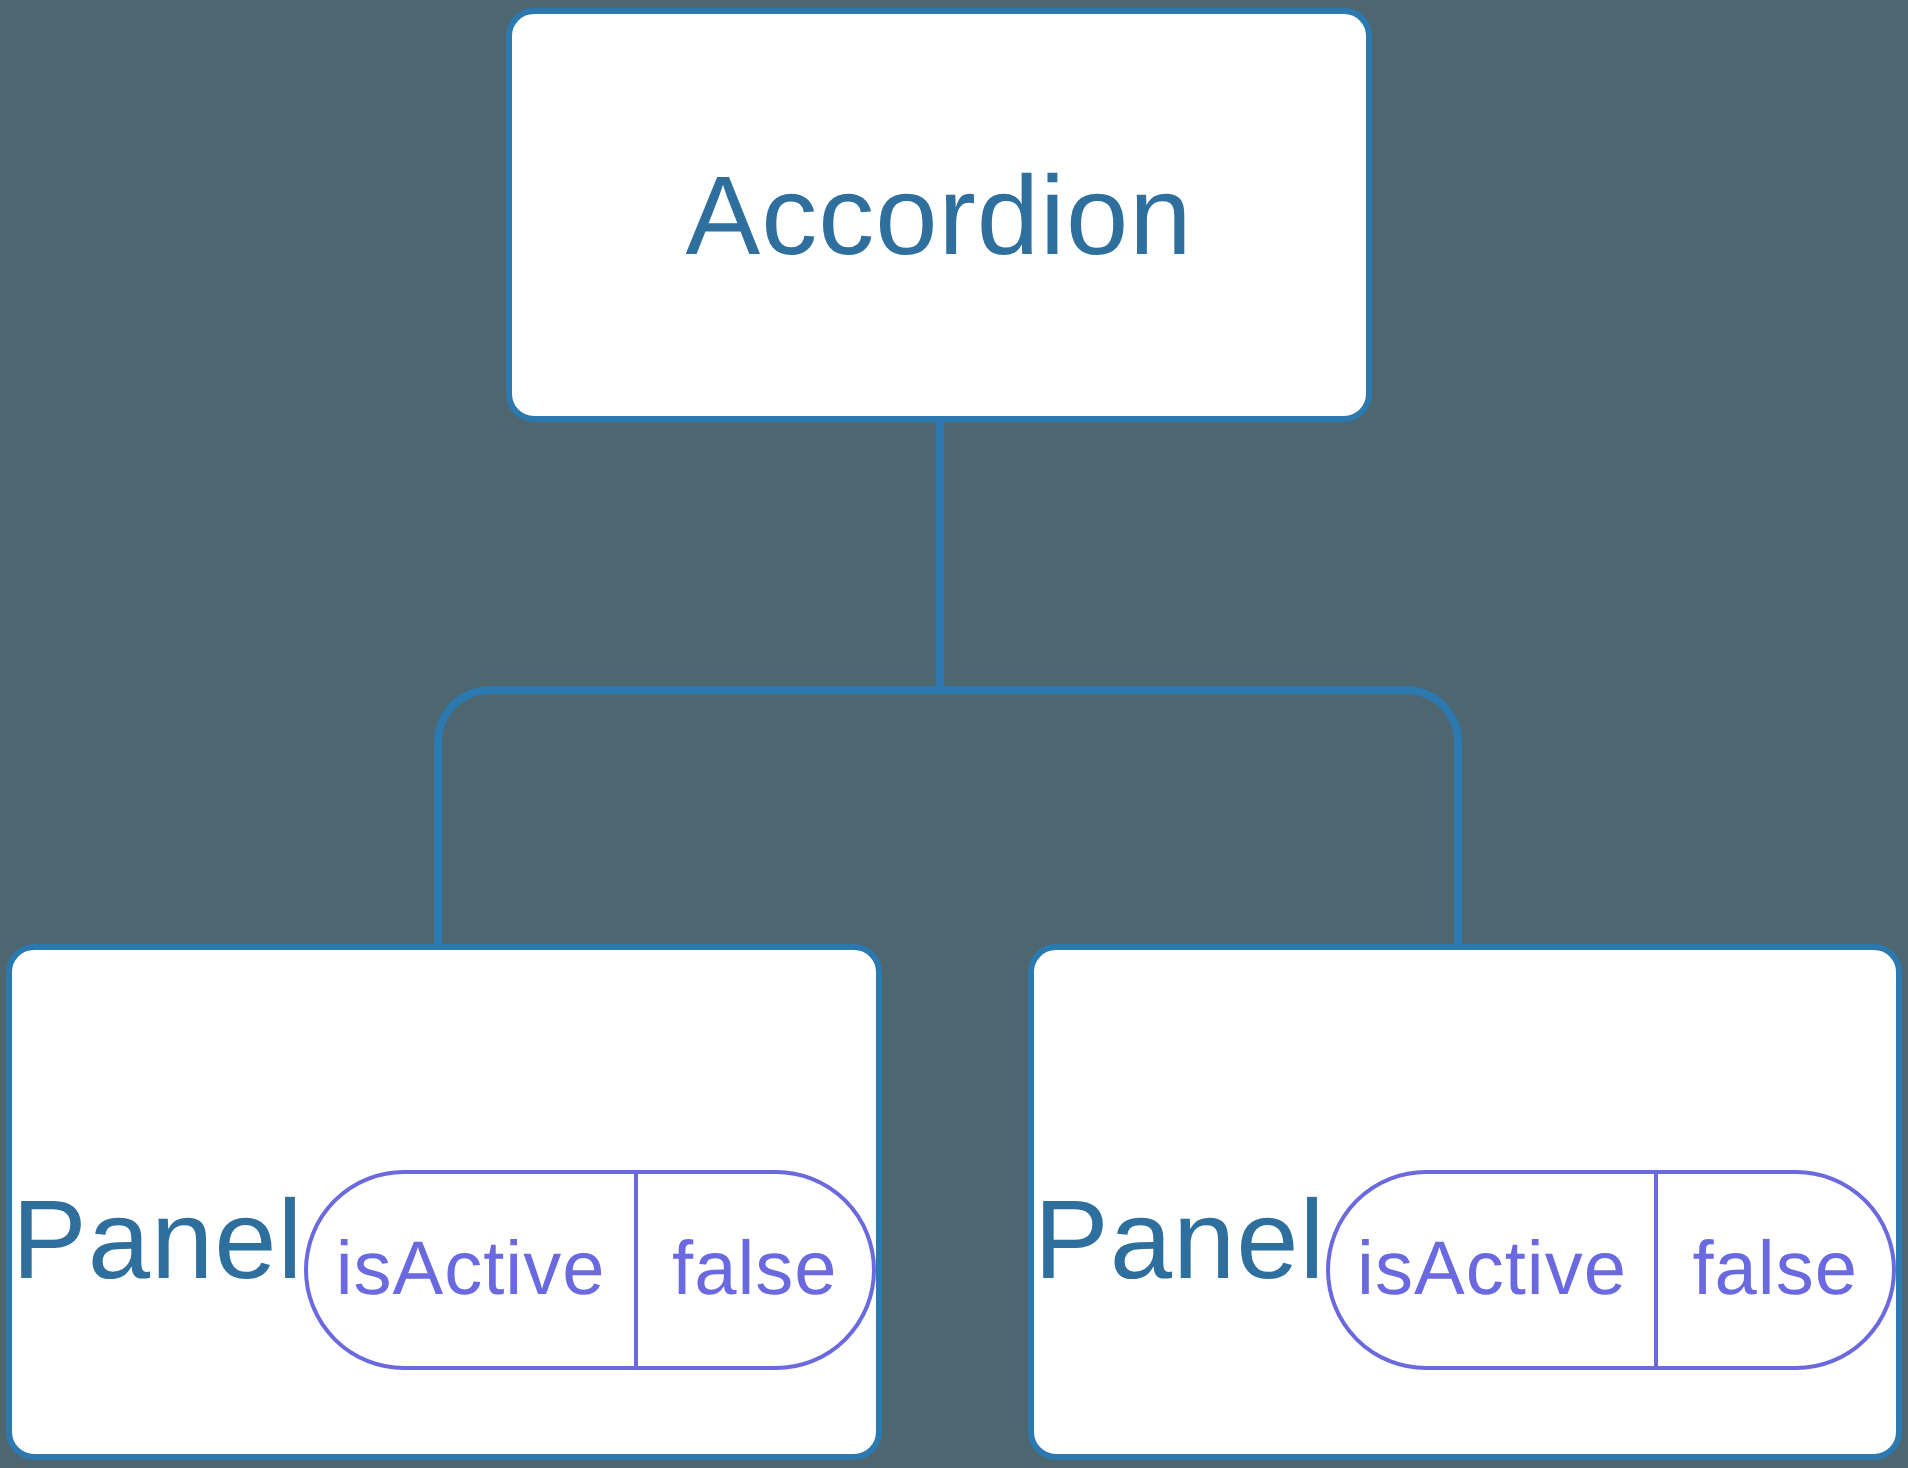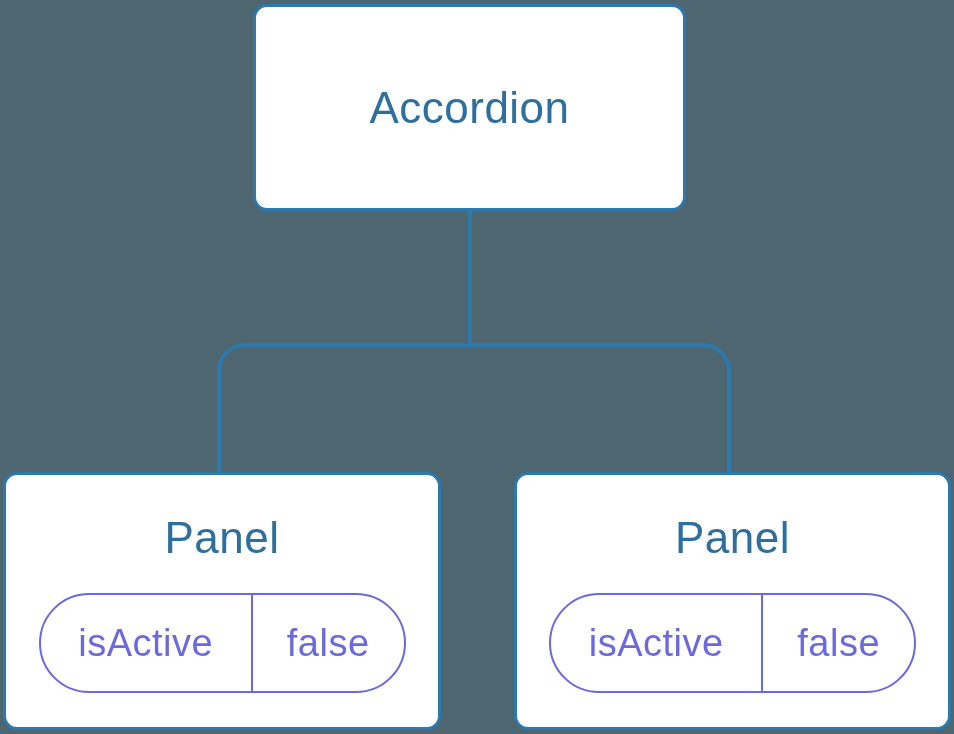--- a/index.html
+++ b/index.html
@@ -23,21 +23,21 @@
   }
   .node {
     position: absolute;
     background: var(--node-fill);
     border: 3px solid var(--stroke-blue);
     border-radius: 14px;
     box-sizing: border-box;
   }
   .node-title {
     color: var(--text-blue);
-    font-size: 44px;
+    font-size: 56px;
     font-weight: 500;
     letter-spacing: 0.5px;
     line-height: 50px;
     text-align: left;
   }
   .node-root {
     left: 253px;
     top: 4px;
     width: 433px;
     height: 207px;
@@ -63,21 +63,21 @@
     border-top: 4px solid var(--stroke-blue);
     border-left: 4px solid var(--stroke-blue);
     border-right: 4px solid var(--stroke-blue);
     border-radius: 28px 28px 0 0;
   }
   .node-panel {
     top: 472px;
     width: 438px;
     height: 258px;
     display: flex;
-    flex-direction: column;
+    flex-direction: row;
     align-items: center;
     padding-top: 38px;
     box-sizing: border-box;
   }
   .node-panel.left { left: 3px; }
   .node-panel.right { left: 514px; width: 437px; }
   .state-pill {
     margin-top: 30px;
     width: 367px;
     height: 100px;

